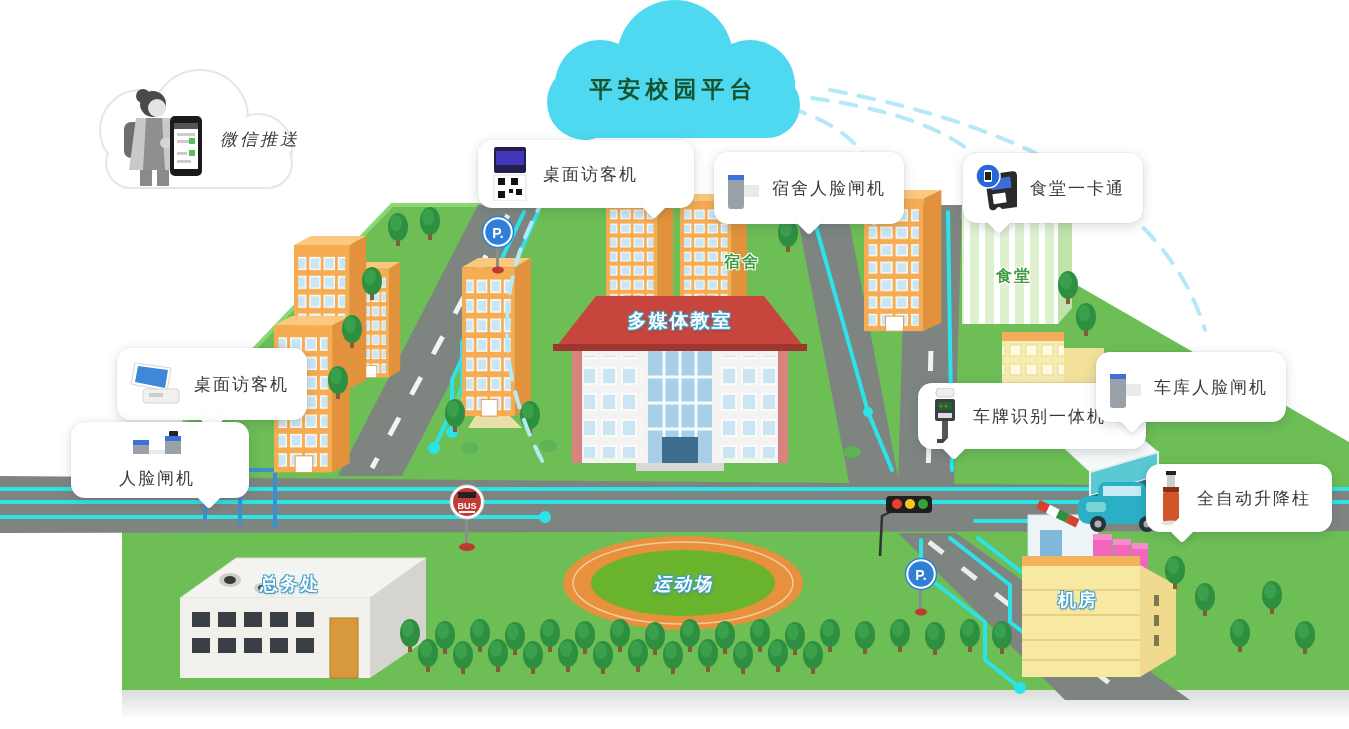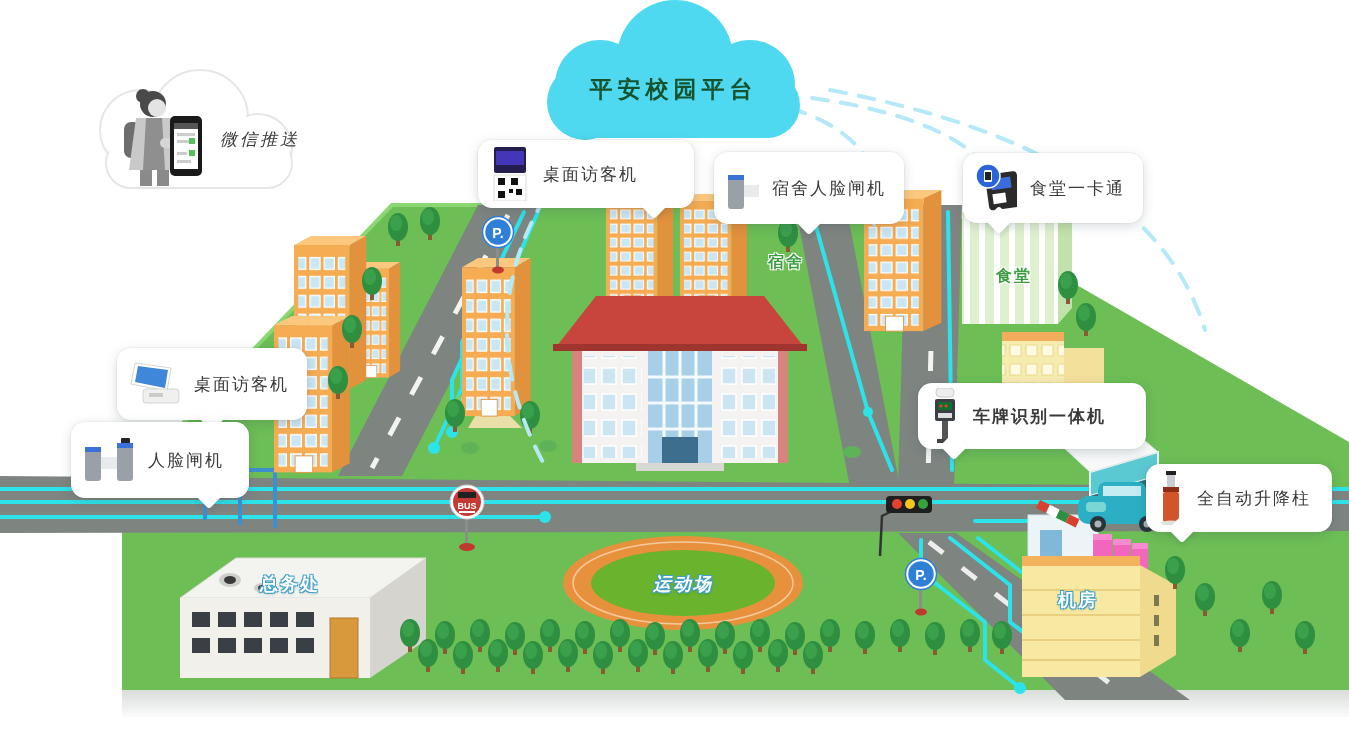--- a/index.html
+++ b/index.html
@@ -393,22 +393,23 @@
         <circle cx="675" cy="58" r="58"></circle>
         <circle cx="750" cy="85" r="45"></circle>
     <circle cx="585" cy="102" r="38"></circle>
     <rect x="548" y="72" width="252" height="66" rx="33"></rect>
   </g>
 </svg>
 
 <div class="cloud-title">平安校园平台</div>
 <div class="push-label">微信推送</div>
 
-<div class="map-label-green" style="left:756px;top:252px;width:60px;">宿舍</div>
+<div class="map-label-green" style="left:712px;top:252px;width:60px;">宿舍</div>
 <div class="map-label-green" style="left:986px;top:266px;width:56px;">食堂</div>
+<div class="map-label-white lbl-multimedia" style="left:595px;top:308px;width:170px;">多媒体教室</div>
 <div class="map-label-white" style="left:235px;top:572px;width:110px;">总务处</div>
 <div class="map-label-white" style="left:623px;top:572px;width:120px;font-style:italic;">运动场</div>
 <div class="map-label-white" style="left:1042px;top:588px;width:72px;text-align:center;">机房</div>
 
 <div class="callout" style="left:478px;top:140px;width:186px;height:52px;">
   <svg width="40" height="54">
     <rect x="4" y="0" width="32" height="26" rx="2" fill="#241E4E"></rect>
     <rect x="6" y="4" width="28" height="14" fill="#4436B8"></rect>
     <rect x="4" y="28" width="32" height="26" fill="#FFFFFF" stroke="#DDDDDD"></rect>
     <rect x="8" y="31" width="7" height="7" fill="#111111"></rect>
@@ -453,48 +454,60 @@
   <svg width="52" height="46">
     <polygon points="6,2 42,7 38,30 2,23" fill="#FFFFFF" stroke="#D5D5D2"></polygon>
     <polygon points="9,5 39,9 36,27 6,21" fill="#3F87D8"></polygon>
     <rect x="14" y="28" width="36" height="14" rx="3" fill="#F0F0EE" stroke="#D5D5D2"></rect>
     <rect x="20" y="32" width="14" height="4" fill="#CCCCCC"></rect>
   </svg>
   <span class="lbl">桌面访客机</span>
   <i class="tail t-c"></i>
 </div>
 
-<div class="callout" style="left:71px;top:422px;width:148px;height:60px;">
+<div class="callout" style="left:71px;top:422px;width:148px;height:60px;flex-direction:column;">
   <svg width="52" height="46">
     <rect x="18" y="20" width="16" height="12" fill="#E8EAEC"></rect>
     <rect x="2" y="12" width="16" height="32" rx="3" fill="#9AA0A8"></rect>
         <rect x="2" y="10" width="16" height="5" fill="#3C71D8"></rect>
     <rect x="38" y="1" width="9" height="9" rx="1" fill="#22262C"></rect>
     <rect x="34" y="8" width="16" height="36" rx="3" fill="#9AA0A8"></rect>
         <rect x="34" y="6" width="16" height="5" fill="#3C71D8"></rect>
   </svg>
   <span class="lbl">人脸闸机</span>
   <i class="tail t-r"></i>
 </div>
 
-<div class="callout" style="left:918px;top:383px;width:198px;height:50px;font-weight:bold;">
+<div class="callout" style="left:918px;top:383px;width:198px;height:50px;">
   <svg width="30" height="56">
     <rect x="6" y="0" width="18" height="9" rx="4" fill="#EEEEEE" stroke="#CCCCCC"></rect>
     <rect x="5" y="11" width="20" height="22" rx="2" fill="#3A3F46"></rect>
     <rect x="8" y="14" width="14" height="8" fill="#0E6E2E"></rect>
     <circle cx="11" cy="18" r="1.5" fill="#E8402F"></circle>
         <circle cx="16" cy="18" r="1.5" fill="#E8402F"></circle>
     <rect x="8" y="25" width="14" height="5" fill="#DDDDDD"></rect>
     <rect x="12" y="33" width="6" height="18" fill="#555555"></rect>
     <rect x="7" y="51" width="16" height="4" fill="#444444"></rect>
   </svg>
   <span class="lbl">车牌识别一体机</span>
   <i class="tail t-l"></i>
 </div>
 
+<div class="callout" style="left:1096px;top:352px;width:160px;height:54px;">
+  <svg width="52" height="46">
+    <rect x="18" y="20" width="16" height="12" fill="#E8EAEC"></rect>
+    <rect x="2" y="12" width="16" height="32" rx="3" fill="#9AA0A8"></rect>
+        <rect x="2" y="10" width="16" height="5" fill="#3C71D8"></rect>
+    <rect x="38" y="1" width="9" height="9" rx="1" fill="#22262C"></rect>
+    <rect x="34" y="8" width="16" height="36" rx="3" fill="#9AA0A8"></rect>
+        <rect x="34" y="6" width="16" height="5" fill="#3C71D8"></rect>
+  </svg>
+  <span class="lbl">车库人脸闸机</span>
+  <i class="tail t-l"></i>
+</div>
 
 <div class="callout" style="left:1146px;top:446px;width:156px;height:52px;margin-top:18px;">
   <svg width="26" height="54">
     <rect x="8" y="0" width="10" height="4" fill="#222222"></rect>
     <rect x="9" y="4" width="8" height="12" fill="#C9CDD2"></rect>
     <rect x="5" y="16" width="16" height="5" fill="#8C2E14"></rect>
     <rect x="5" y="21" width="16" height="30" rx="2" fill="#D2542A"></rect>
     <ellipse cx="13" cy="52" rx="10" ry="2.5" fill="#E0E0DC"></ellipse>
   </svg>
   <span class="lbl">全自动升降柱</span>

